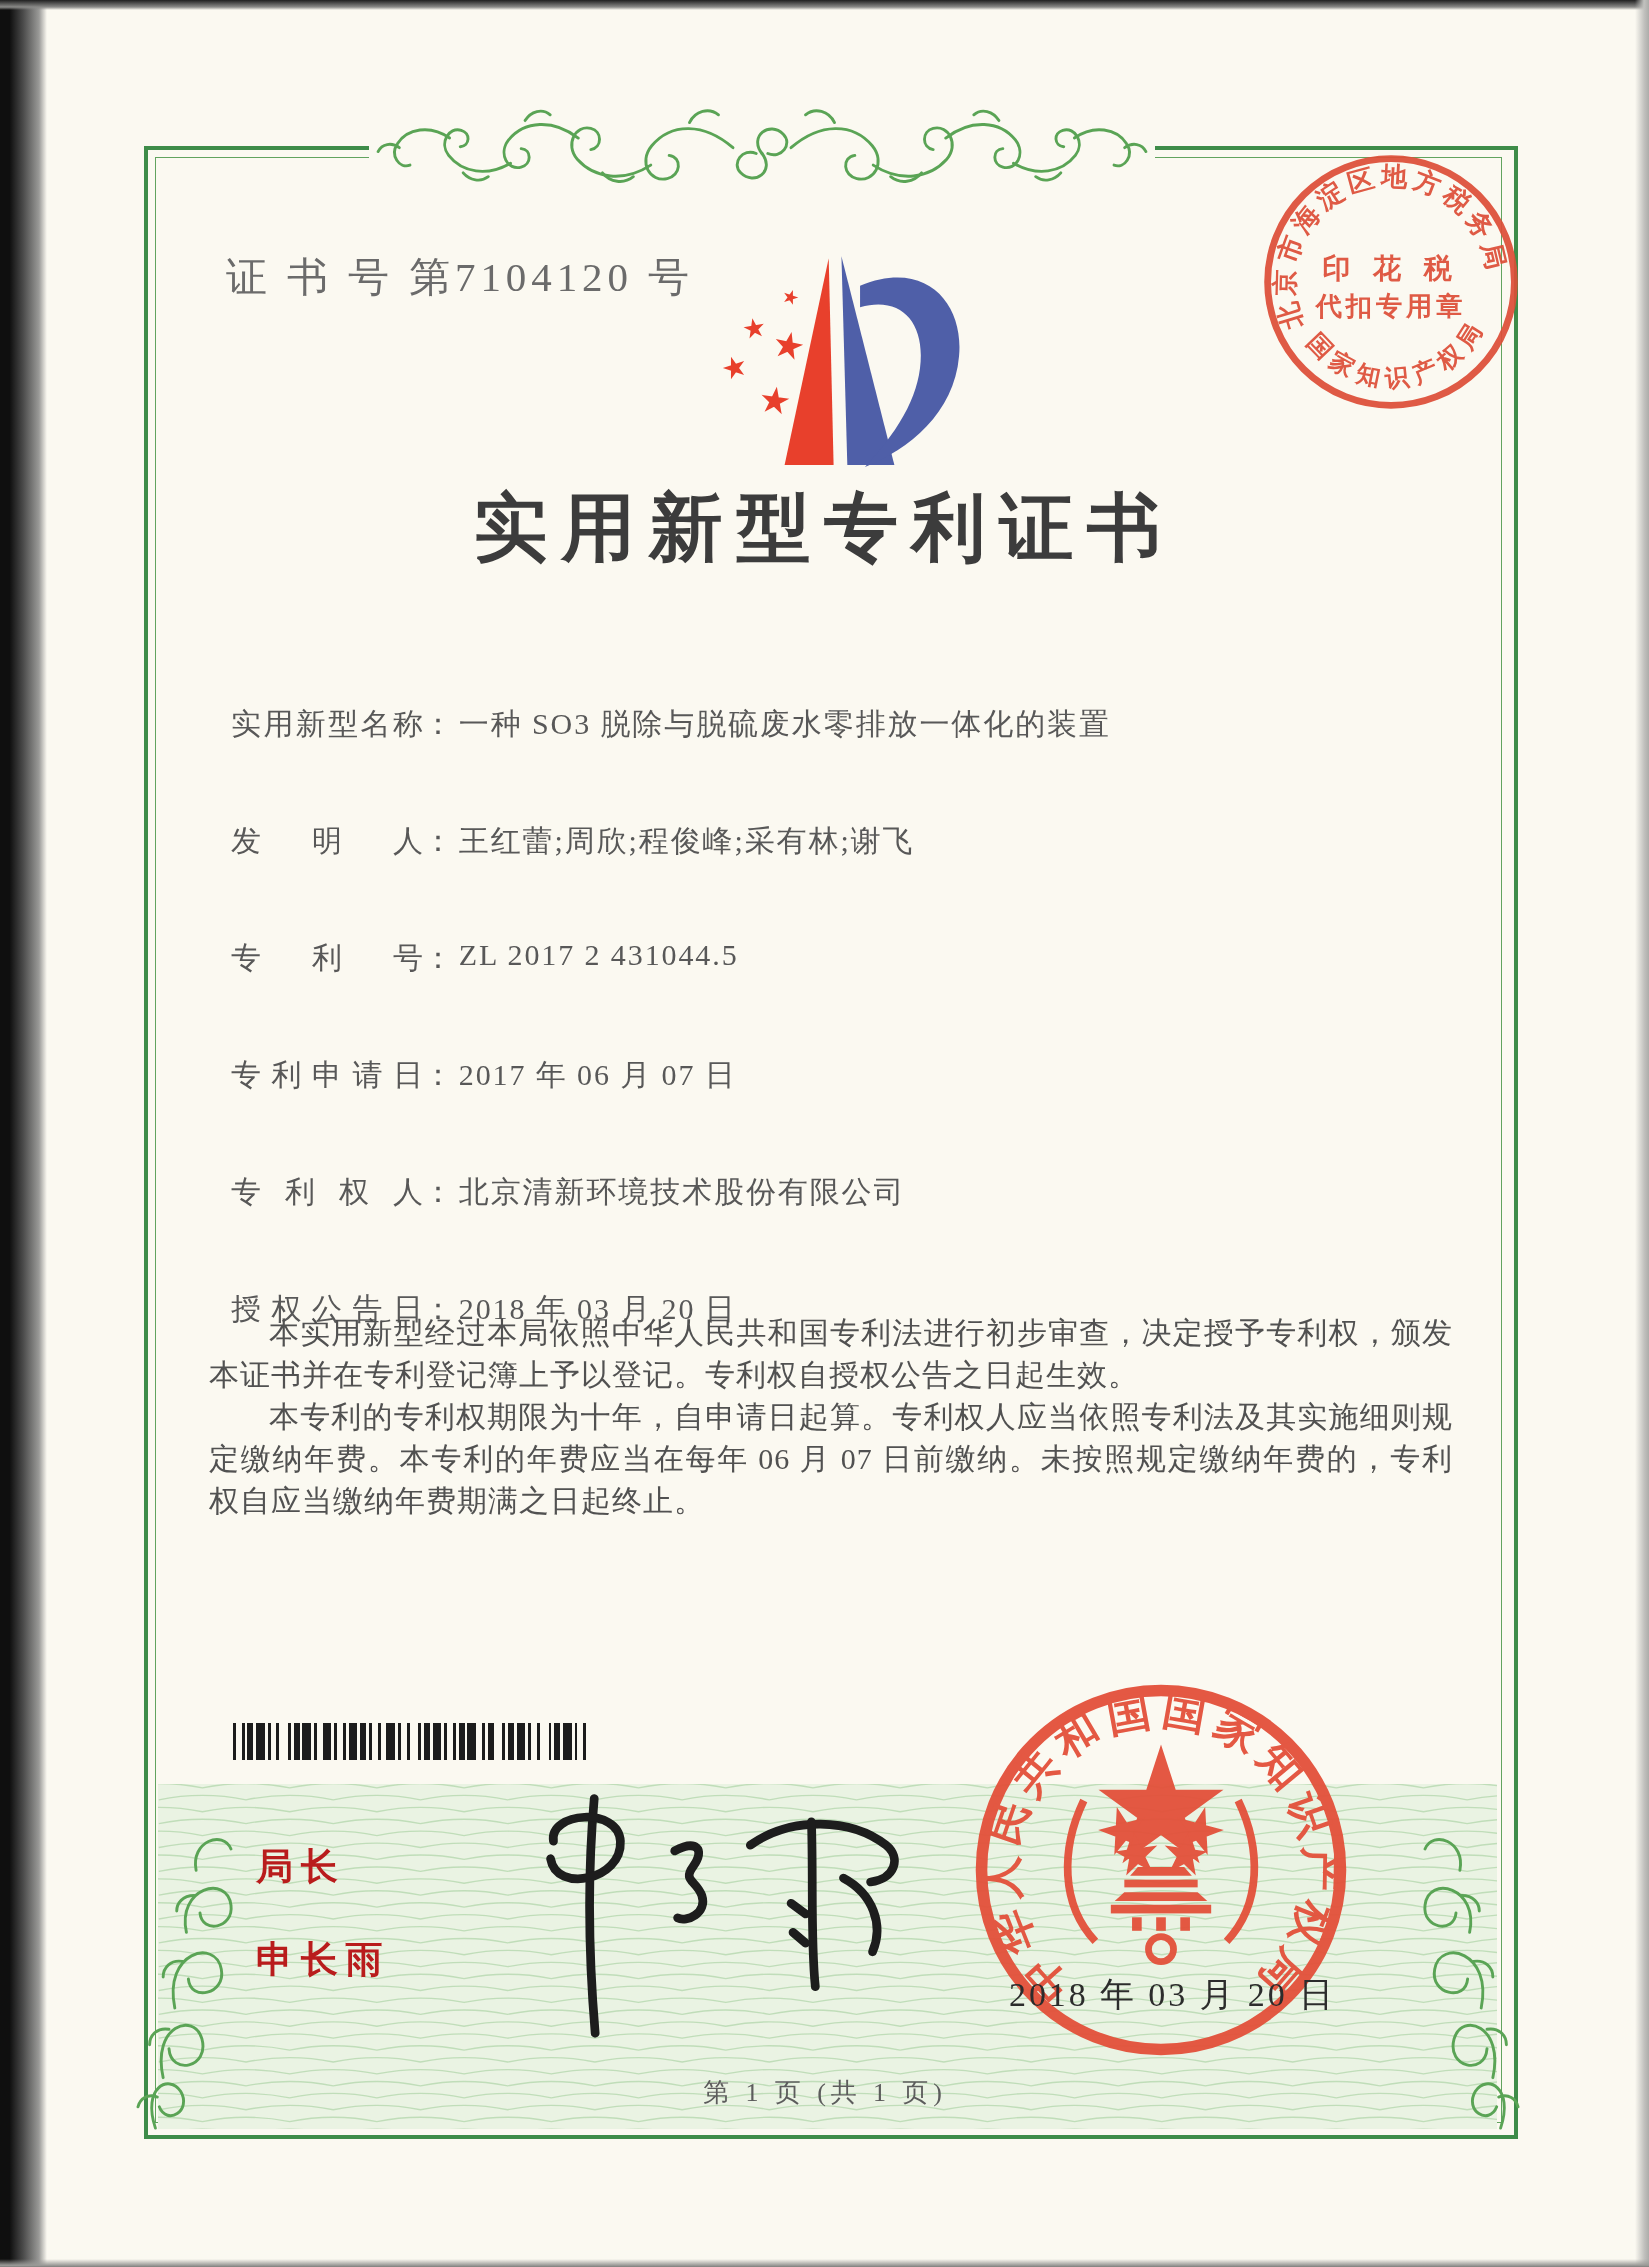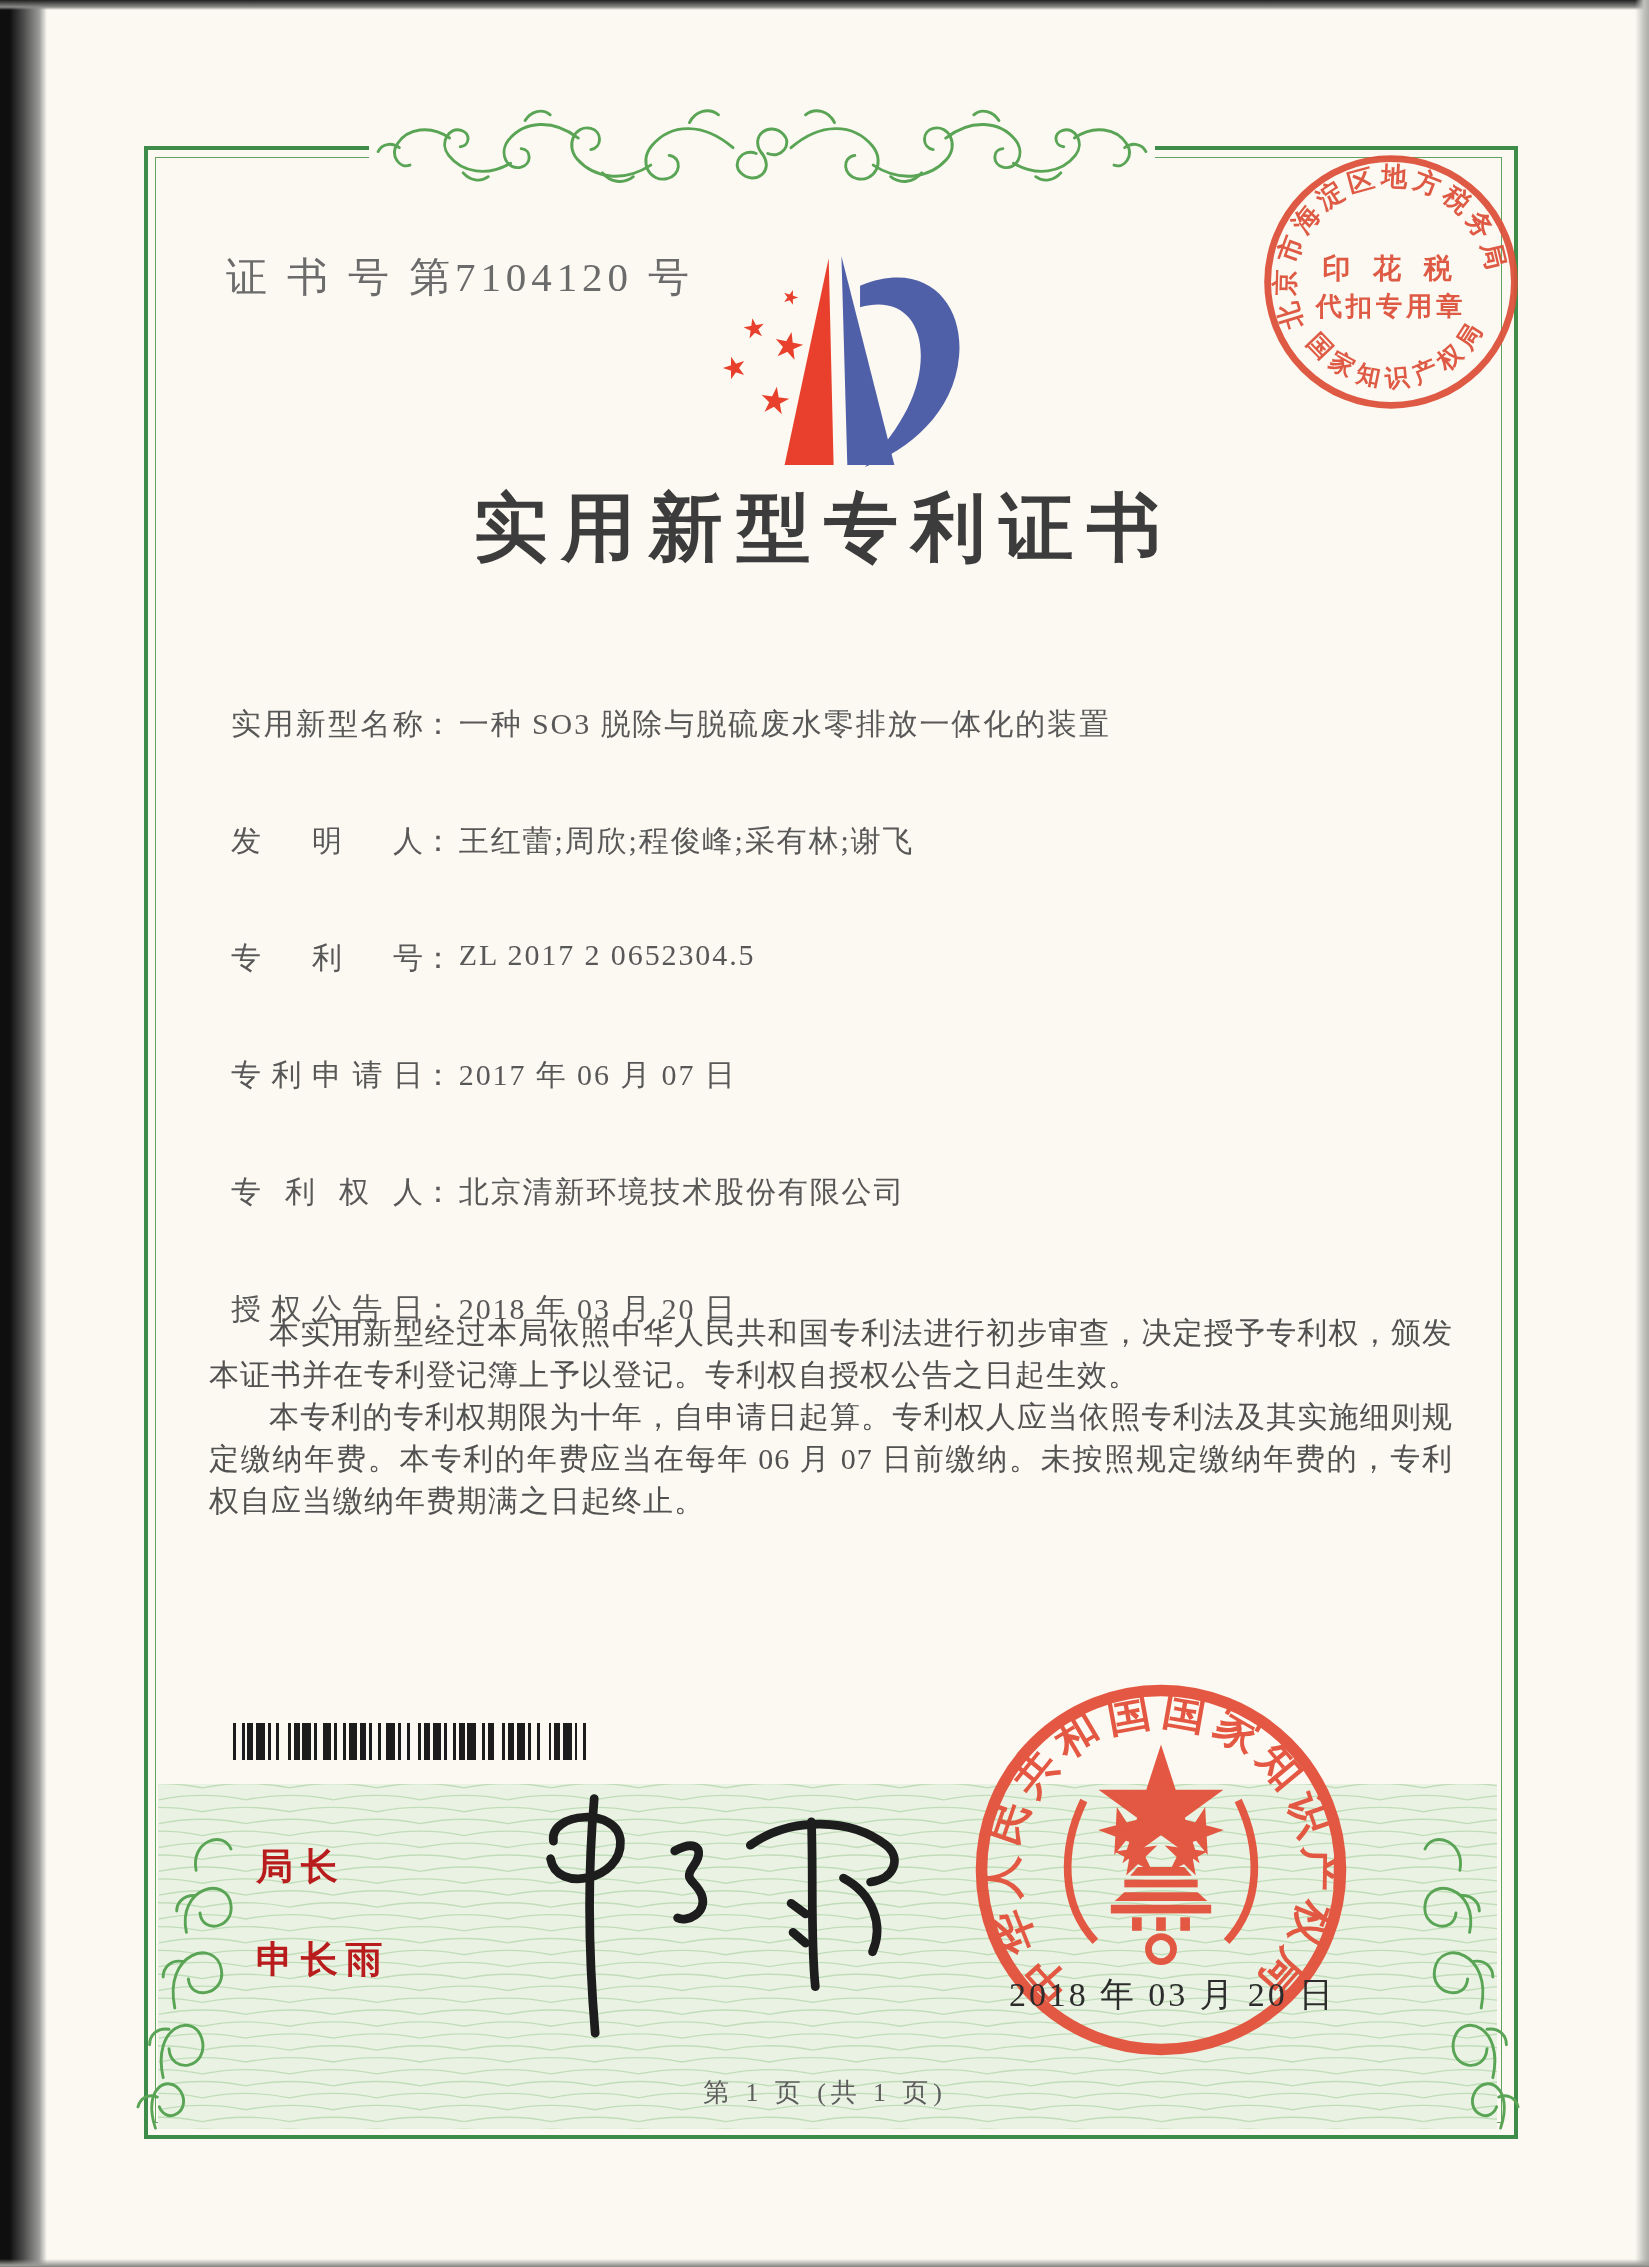--- a/index.html
+++ b/index.html
@@ -198,21 +198,21 @@
         <span class="field-value">一种 SO3 脱除与脱硫废水零排放一体化的装置</span>
     </div>
     <div class="field-row">
       <span class="field-label">发明人</span>
         <span class="field-colon">：</span>
         <span class="field-value">王红蕾;周欣;程俊峰;采有林;谢飞</span>
     </div>
     <div class="field-row">
       <span class="field-label">专利号</span>
         <span class="field-colon">：</span>
-        <span class="field-value">ZL 2017 2 0652304.5</span>
+        <span class="field-value">ZL 2017 2 431044.5</span>
     </div>
     <div class="field-row">
       <span class="field-label">专利申请日</span>
         <span class="field-colon">：</span>
         <span class="field-value">2017 年 06 月 07 日</span>
     </div>
     <div class="field-row">
       <span class="field-label">专利权人</span>
         <span class="field-colon">：</span>
         <span class="field-value">北京清新环境技术股份有限公司</span>

